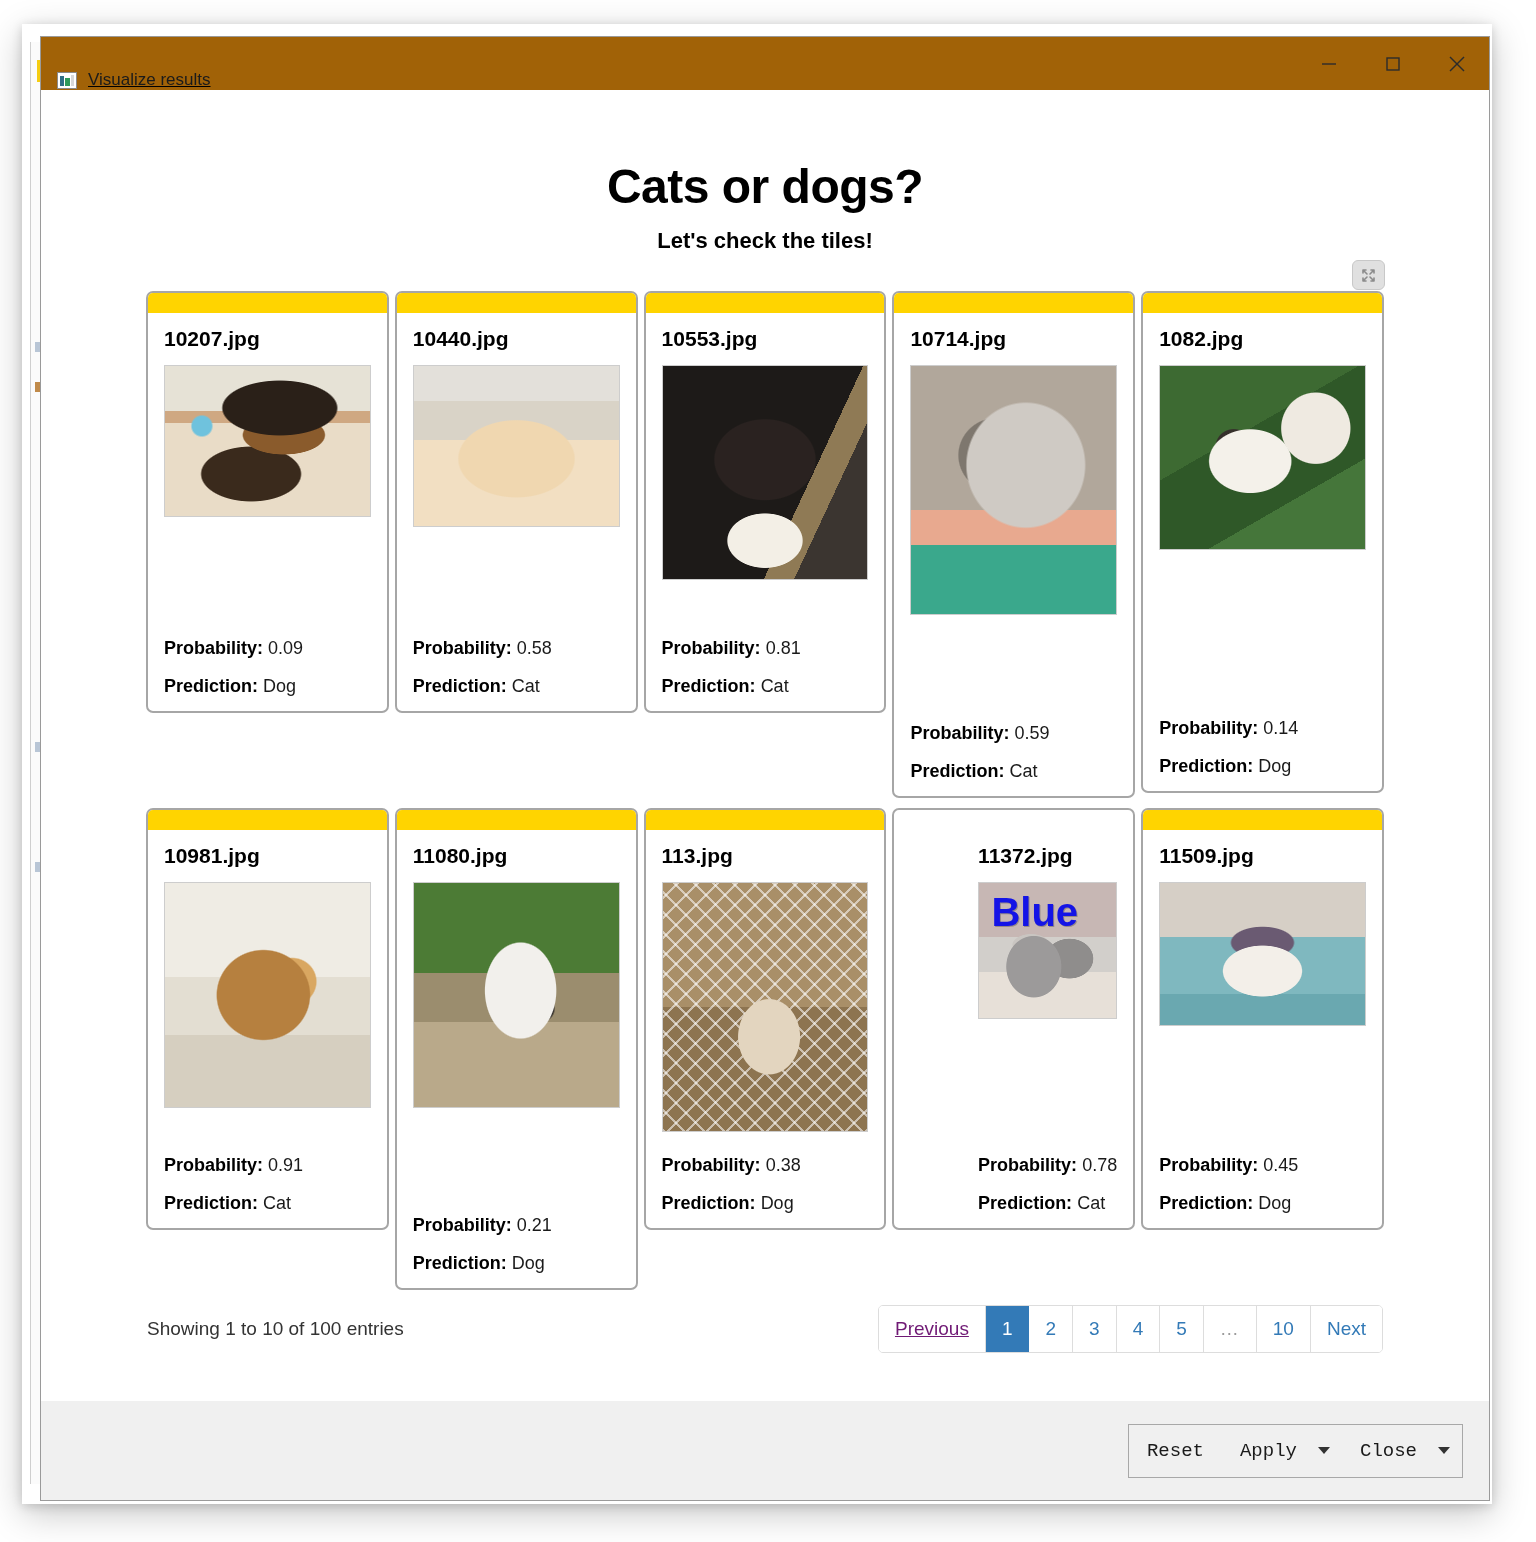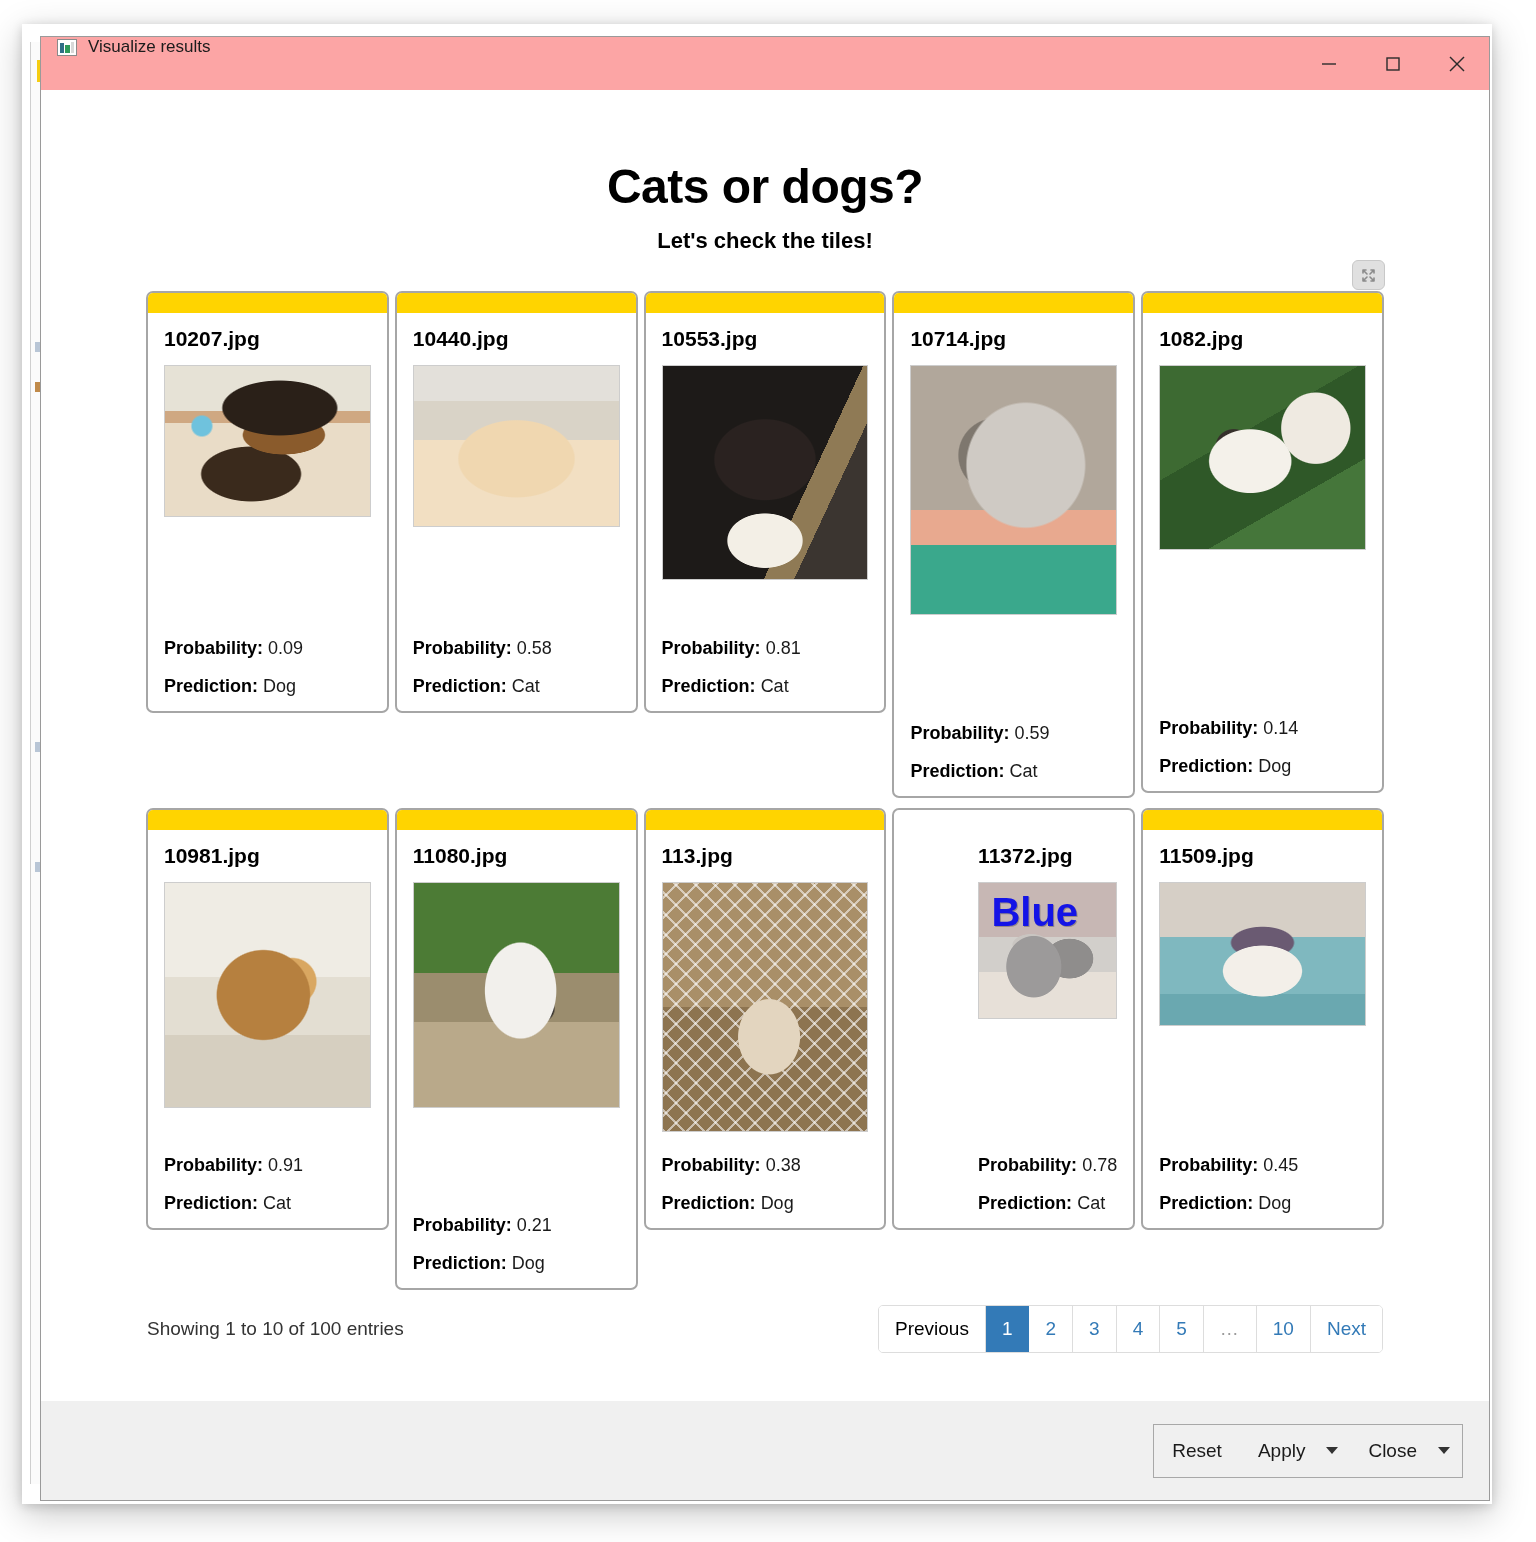--- a/index.html
+++ b/index.html
@@ -52,25 +52,26 @@
     border: 1px solid #9a9a9a;
     box-sizing: border-box;
     display: flex;
     flex-direction: column;
   }
 
   
   .titlebar {
     height: 53px;
     flex: none;
-    background: #fca5a5;
-    display: flex;
-    align-items: flex-start;
+    background: #a16207;
+    display: flex;
+    align-items: flex-end;
     border-bottom: 1px solid #ffffff;
     position: relative;
+    text-decoration: underline;
   }
   .titlebar-left {
     display: flex;
     align-items: center;
     padding-left: 16px;
     gap: 11px;
   }
   .app-icon {
     width: 20px; height: 17px;
     border: 1px solid #8a8a8a;
@@ -236,21 +237,21 @@
     display: flex;
     align-items: center;
     justify-content: center;
     font-size: 19px;
     color: #337ab7;
     border-right: 1px solid #dddddd;
     background: #ffffff;
     box-sizing: border-box;
   }
   .page-link:last-child { border-right: none; }
-  .page-link.disabled { color: #000000; }
+  .page-link.disabled { color: #701a75; text-decoration: underline; }
   .page-link.active {
     background: #337ab7;
     color: #ffffff;
     border-right-color: #337ab7;
   }
   .page-link.ellipsis { color: #9b9b9b; letter-spacing: 1px; }
 
   
   .dialog-footer {
     flex: none;
@@ -271,20 +272,21 @@
     height: 54px;
     box-sizing: border-box;
   }
   .tb-btn {
     display: flex;
     align-items: center;
     padding: 8px 18px;
     font-size: 19px;
     color: #1a1a1a;
     background: #f0f0f0;
+    font-family: Liberation Mono, monospace;
   }
   .tb-split {
     display: flex;
     align-items: center;
     padding-right: 12px;
     padding-left: 0;
     background: #f0f0f0;
   }
   .caret {
     width: 0; height: 0;

